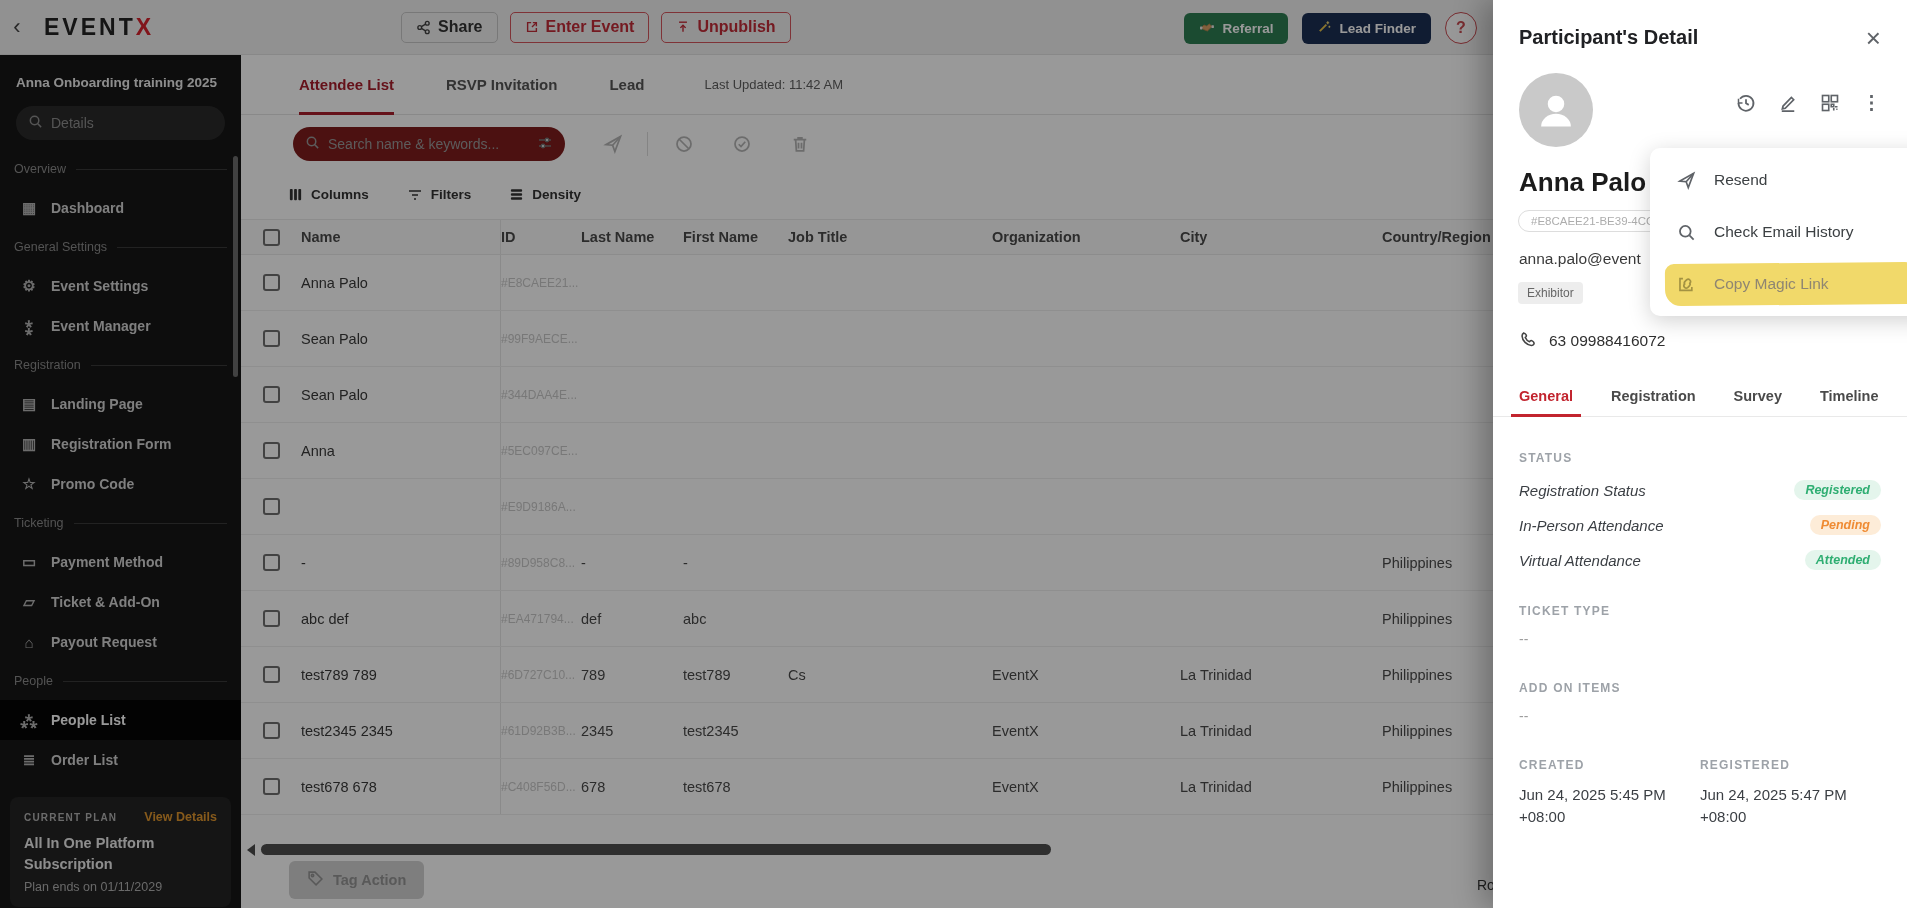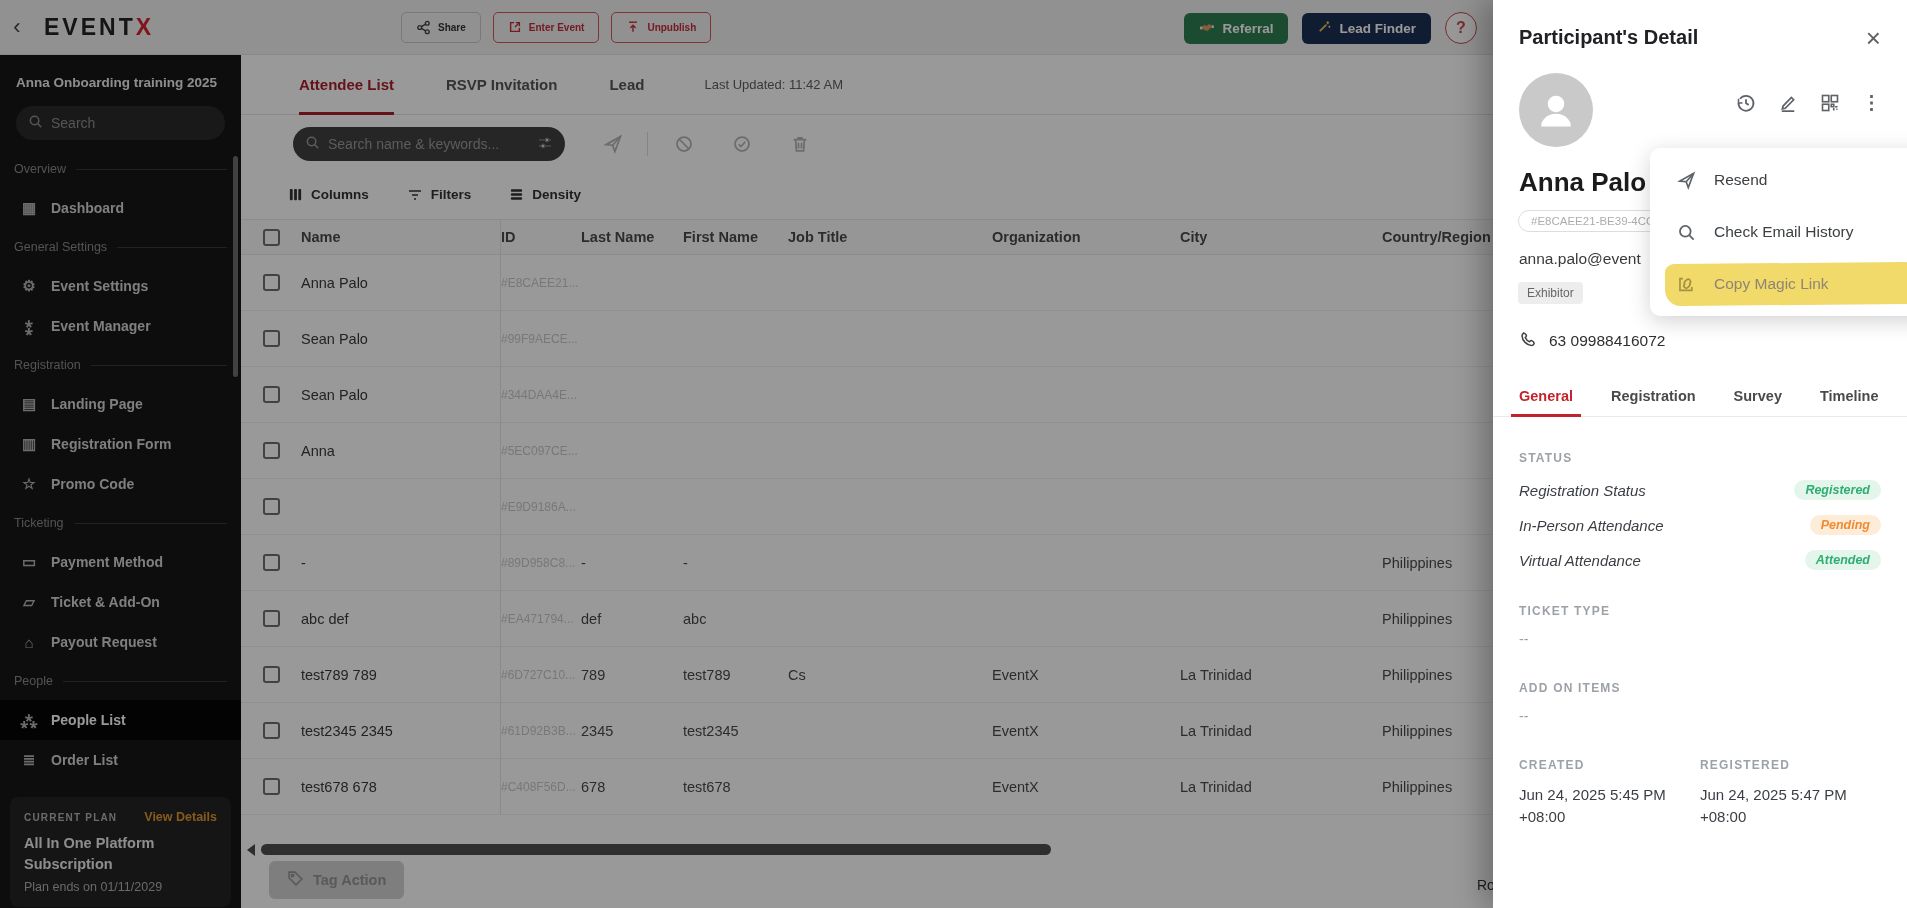--- a/index.html
+++ b/index.html
@@ -7,21 +7,21 @@
     font-family:"Liberation Sans", sans-serif; }
   .app { position:relative; width:1907px; height:908px; background:#fff; overflow:hidden; }
 
   
   .topbar { position:absolute; left:0; top:0; width:1907px; height:55px; background:#f2f2f2;
     display:flex; align-items:center; border-bottom:1px solid #e3e3e3; }
   .back-btn { width:34px; text-align:center; font-size:22px; color:#444; cursor:pointer; }
   .logo { font-size:23px; font-weight:800; letter-spacing:3px; color:#242424; margin-left:10px; }
   .logo .x { color:#d8232e; }
   .tb-btn { height:31px; display:inline-flex; align-items:center; gap:7px; padding:0 14px;
-    border-radius:5px; border:1px solid #c9c9c9; background:transparent; font-size:10px;
+    border-radius:5px; border:1px solid #c9c9c9; background:transparent; font-size:16px;
     font-weight:700; color:#333; margin-left:12px; cursor:pointer; }
   .tb-btn.red { border-color:#d4555d; color:#c22c38; }
   .tb-btn svg { display:block; }
   .tb-left { margin-left:235px; display:flex; align-items:center; }
   .tb-right { position:absolute; right:430px; top:12px; display:flex; align-items:center; }
   .pill-btn { height:31px; display:inline-flex; align-items:center; gap:7px; padding:0 15px;
     border-radius:6px; font-size:13.5px; font-weight:700; color:#fff; margin-left:14px; cursor:pointer; }
   .pill-btn.green { background:#2e7d52; }
   .pill-btn.navy { background:#1c2f54; }
   .help-btn { width:32px; height:32px; border-radius:50%; border:1.5px solid #c84a50; color:#c84a50;
@@ -53,21 +53,21 @@
   
   .main { position:absolute; left:241px; top:55px; width:1252px; height:853px; background:#fff; }
   .tabs-row { position:relative; height:60px; border-bottom:1px solid #e4e4e4;
     display:flex; align-items:center; padding-left:58px; }
   .mtab { font-size:15px; font-weight:700; color:#555; margin-right:52px; position:relative;
     height:60px; display:flex; align-items:center; cursor:pointer; }
   .mtab.active { color:#a81e2c; }
   .mtab.active::after { content:""; position:absolute; left:0; right:0; bottom:0; height:3px; background:#a81e2c; }
   .last-updated { font-size:13px; color:#5f5f5f; margin-left:8px; }
   .toolbar { display:flex; align-items:center; height:58px; padding-left:52px; gap:0; }
-  .search-pill { width:272px; height:34px; background:#404040; border-radius:17px;
+  .search-pill { width:272px; height:34px; background:#7f1d1d; border-radius:17px;
     display:flex; align-items:center; gap:8px; padding:0 12px; color:#9a9a9a; font-size:14px; }
   .search-pill .grow { flex:1; }
   .tool-ic { color:#b5b5b5; margin-left:38px; display:flex; cursor:pointer; }
   .tool-sep { width:1px; height:24px; background:#ddd; margin-left:24px; }
   .view-row { display:flex; align-items:center; height:42px; padding-left:47px; gap:38px; }
   .view-btn { display:flex; align-items:center; gap:8px; font-size:13.5px; font-weight:700; color:#333; cursor:pointer; }
 
   
   .tbl { position:relative; margin-top:4px; }
   .trow { display:grid; grid-template-columns:60px 200px 80px 102px 105px 204px 188px 202px 1fr;
@@ -78,21 +78,21 @@
   .cbox { width:17px; height:17px; border:2px solid #6e6e6e; border-radius:3px; background:transparent; cursor:pointer; }
   .c-name { border-right:1px solid #e6e6e6; align-self:stretch; display:flex; align-items:center; }
   .cell { font-size:14.5px; color:#4a4a4a; white-space:nowrap; overflow:hidden; }
   .cell.id { font-size:12px; color:#c9c9c9; }
   .tbl-body .c-name { font-size:14.5px; color:#3a3a3a; }
 
   .hscroll { position:absolute; left:0; top:788px; width:1070px; height:13px; display:flex; align-items:center; }
   .hs-arrow { width:0; height:0; border-top:6px solid transparent; border-bottom:6px solid transparent;
     border-right:8px solid #4c4c4c; margin-left:6px; }
   .hs-thumb { margin-left:6px; width:790px; height:11px; background:#4f4f4f; border-radius:6px; }
-  .tag-action { position:absolute; left:28px; top:806px; height:38px; padding:0 18px;
+  .tag-action { position:absolute; left:48px; top:806px; height:38px; padding:0 18px;
     background:#d2d2d2; border-radius:6px; display:flex; align-items:center; gap:9px;
     font-size:14.5px; font-weight:700; color:#959595; cursor:default; }
   .rows-partial { position:absolute; left:1236px; top:822px; font-size:14px; color:#333; }
 
   
   .dim { position:absolute; left:0; top:0; width:1493px; height:908px; background:rgba(0,0,0,0.40); z-index:50; }
 
   
   .panel { position:absolute; left:1493px; top:0; width:414px; height:908px; background:#fff; z-index:100;
     box-shadow:-10px 0 28px rgba(0,0,0,0.28); }
@@ -203,21 +203,21 @@
     </div>
   </div>
 
   <div class="sidebar">
     <div class="side-title">Anna Onboarding training 2025</div>
     <div class="side-search">
       <span><svg width="15" height="15" viewBox="0 0 16 16" fill="none" stroke="#8e8e8e" stroke-width="1.6">
             <circle cx="7" cy="7" r="4.5"></circle>
             <path d="M10.5 10.5L14 14"></path>
           </svg></span>
-      <span>Search</span>
+      <span>Details</span>
     </div>
     <div class="side-scroll"></div>
     <div class="nav" id="side-nav">
         <div class="side-section">
           <div>Overview</div>
           <div class="rule"></div>
         </div>
         <div class="side-item">
           <div class="glyph">▦</div>
           <div>Dashboard</div>

